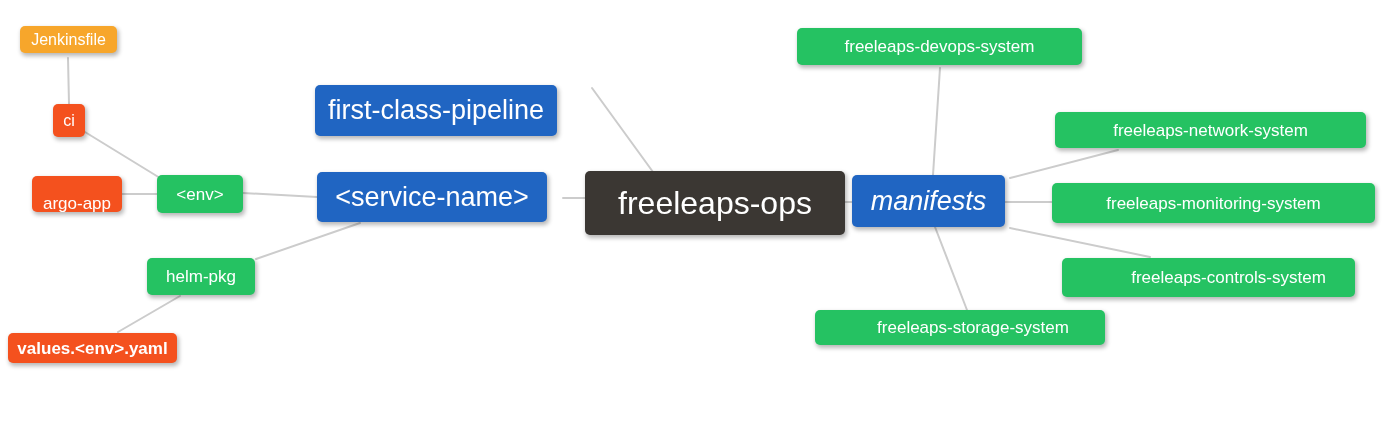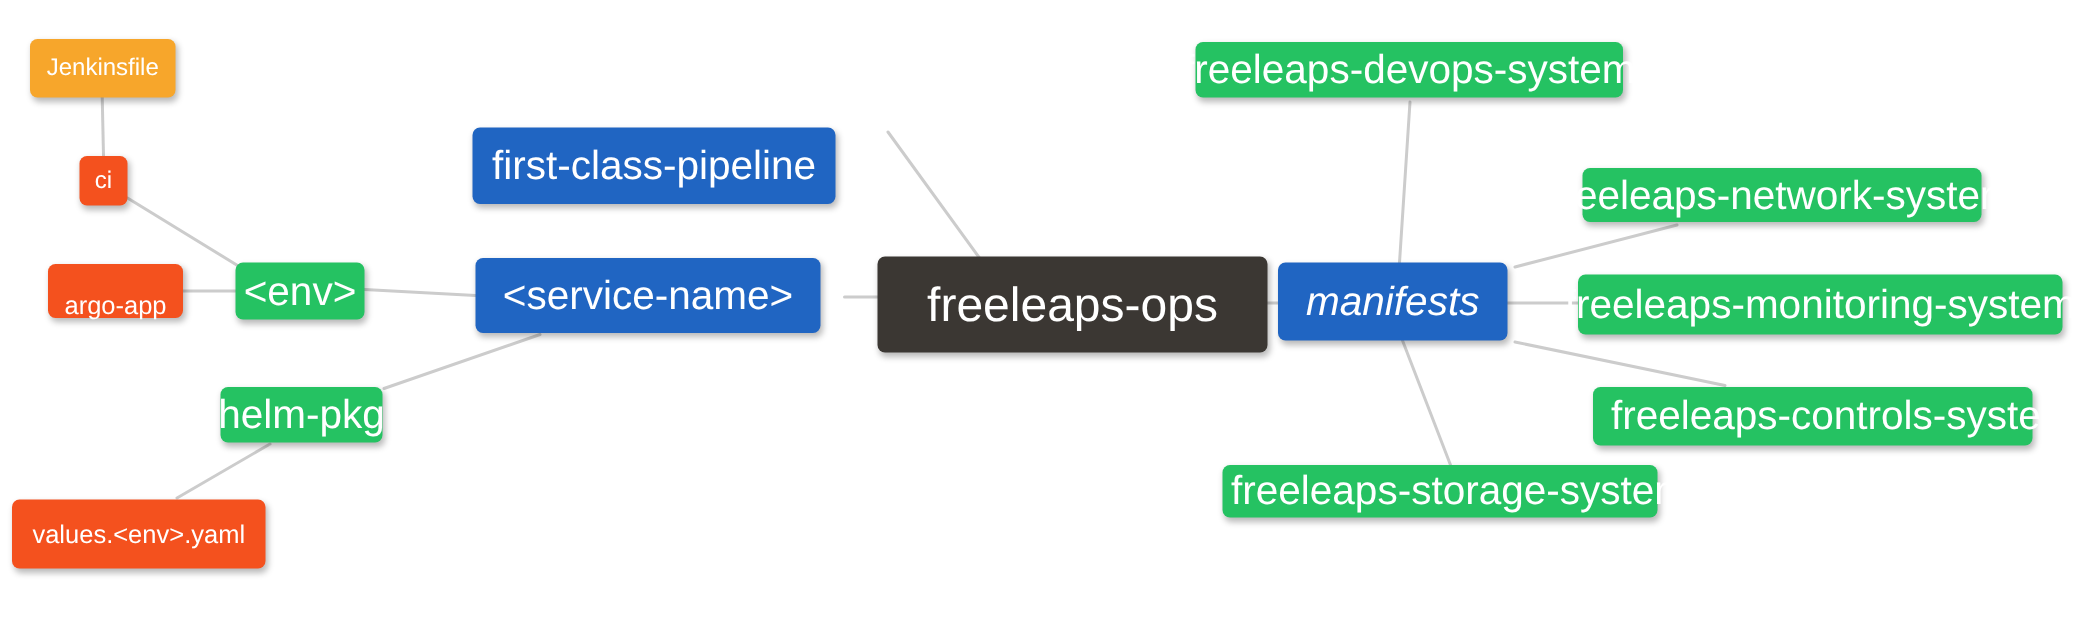--- a/index.html
+++ b/index.html
@@ -17,35 +17,35 @@
   .node{
     position:absolute; display:flex; align-items:center; justify-content:center;
     color:#fff; border-radius:5px; box-sizing:border-box;
     box-shadow:1.5px 2.5px 4px rgba(0,0,0,.28);
     white-space:nowrap; cursor:default; user-select:none;
   }
   .node .lbl{display:block; line-height:1;}
   .c-blue{background:var(--blue);} .c-green{background:var(--green);}
   .c-red{background:var(--red);}  .c-orange{background:var(--orange);}
   .c-dark{background:var(--dark);align-items:center;}
-  .f-sm{font-size:16px;} .f-sm2{font-size:17px;} .f-md{font-size:27px;}
+  .f-sm{font-size:16px;} .f-sm2{font-size:17px;} .f-md{font-size:17px;}
   .f-lg{font-size:27px;} .f-xl{font-size:32px;}
 
-  #n-jenkinsfile{left:20px;  top:26px;  width:97px;  height:39px;}
+  #n-jenkinsfile{left:20px;  top:26px;  width:97px;  height:27px;}
   #n-ci        {left:53px;  top:104px; width:32px;  height:33px;text-align:right;}
   #n-argo      {left:32px;  top:176px; width:90px;  height:36px;align-items:flex-end;}
   #n-env       {left:157px; top:175px; width:86px;  height:38px;}
   #n-helm      {left:147px; top:258px; width:108px; height:37px;}
-  #n-values    {left:8px;   top:333px; width:169px; height:46px;}
+  #n-values    {left:8px;   top:333px; width:169px; height:30px;font-weight:bold;}
   #n-pipeline  {left:315px; top:37px;  width:242px; height:51px;margin-top:48px;}
   #n-service   {left:317px; top:172px; width:230px; height:50px;}
   #n-root      {left:585px; top:171px; width:260px; height:64px;}
   #n-manifests {left:852px; top:175px; width:153px; height:52px;font-style:italic;}
   #n-devops    {left:797px; top:28px;  width:285px; height:37px;}
-  #n-network   {left:1055px;top:112px; width:266px; height:36px;}
+  #n-network   {left:1055px;top:112px; width:311px; height:36px;}
   #n-monitoring{left:1052px;top:183px; width:323px; height:40px;}
   #n-controls  {left:1062px;top:258px; width:293px; height:39px;padding-left:40px;}
   #n-storage   {left:815px; top:310px; width:290px; height:35px;padding-left:26px;}
 </style>
 </head>
 <body>
 
 <div class="canvas">
 
   <svg class="edges" width="1390" height="421" viewBox="0 0 1390 421" aria-hidden="true">

